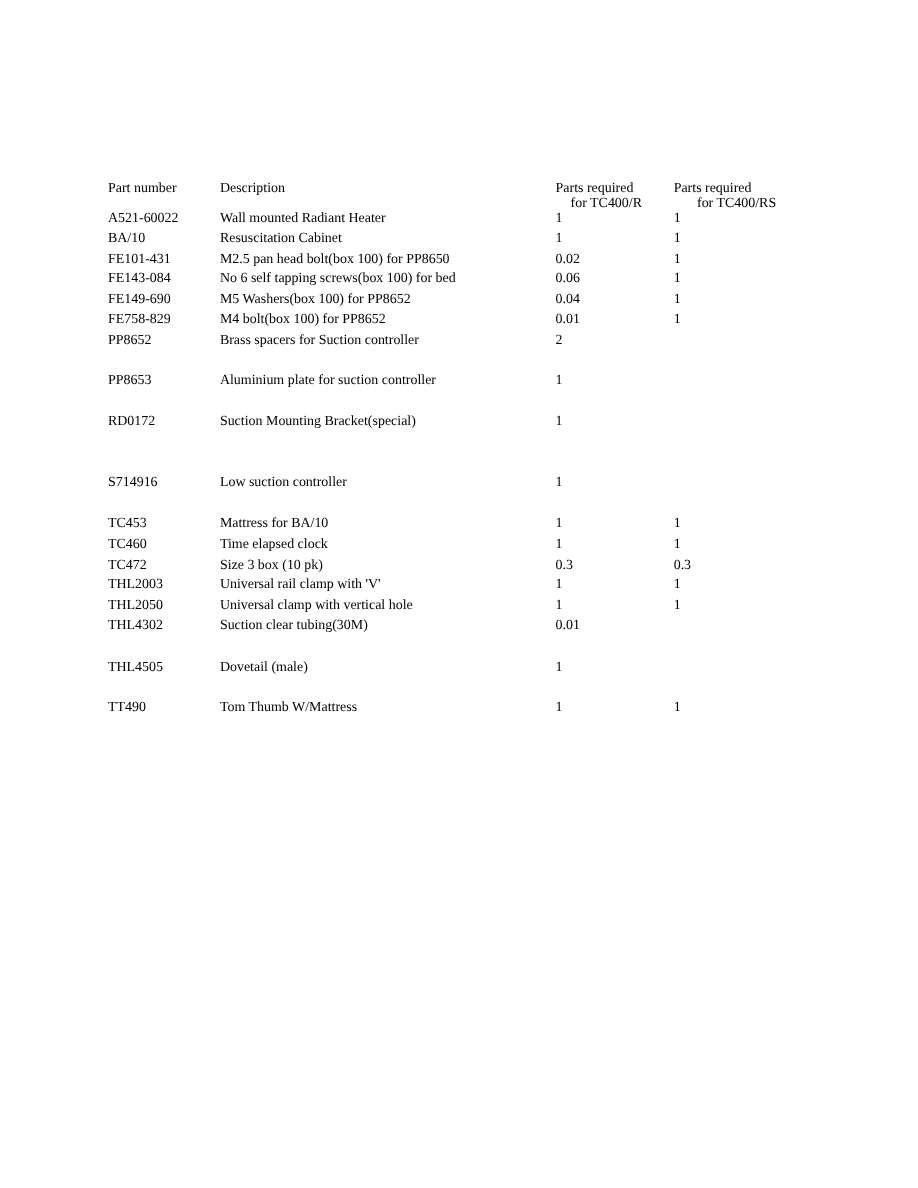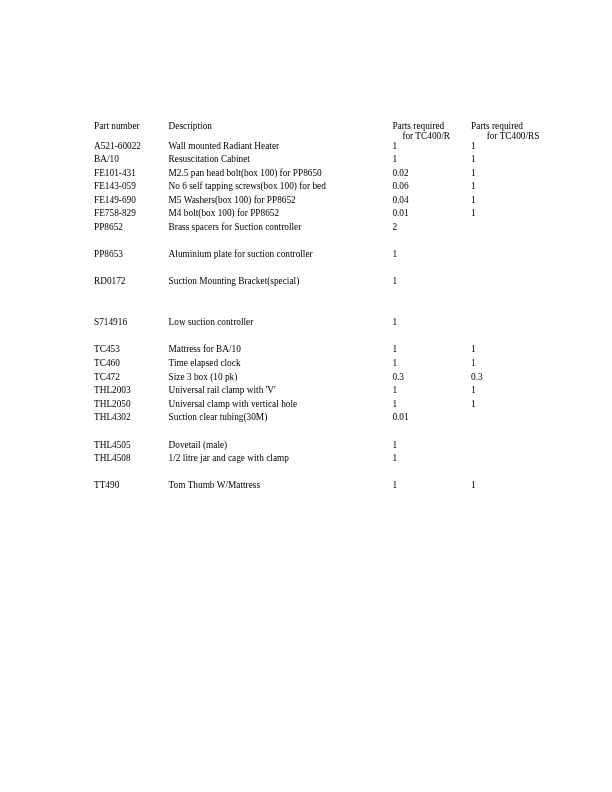--- a/index.html
+++ b/index.html
@@ -25,21 +25,20 @@
     position: absolute;
     left: 72px;
     top: 122px;
     width: 460px;
   }
   table.parts {
     border-collapse: collapse;
     width: 460px;
     font-size: 9.3px;
     line-height: 1.0;
-    margin-left: 22px;
   }
   table.parts td, table.parts th {
     padding: 0;
     vertical-align: top;
     text-align: left;
     font-weight: normal;
   }
   thead th {
     font-size: 9.3px;
     line-height: 1.05;
@@ -108,21 +107,21 @@
             <td>1</td>
             <td>1</td>
           </tr>
           <tr>
             <td>FE101-431</td>
             <td>M2.5 pan head bolt(box 100) for PP8650</td>
             <td>0.02</td>
             <td>1</td>
           </tr>
           <tr>
-            <td>FE143-059</td>
+            <td>FE143-084</td>
             <td>No 6 self tapping screws(box 100) for bed</td>
             <td>0.06</td>
             <td>1</td>
           </tr>
           <tr>
             <td>FE149-690</td>
             <td>M5 Washers(box 100) for PP8652</td>
             <td>0.04</td>
             <td>1</td>
           </tr>
@@ -224,26 +223,20 @@
           </tr>
           <tr class="gap">
             <td>&nbsp;</td>
             <td></td>
             <td></td>
             <td></td>
           </tr>
           <tr>
             <td>THL4505</td>
             <td>Dovetail (male)</td>
-            <td>1</td>
-            <td></td>
-          </tr>
-          <tr>
-            <td>THL4508</td>
-            <td>1/2 litre jar and cage with clamp</td>
             <td>1</td>
             <td></td>
           </tr>
           <tr class="gap">
             <td>&nbsp;</td>
             <td></td>
             <td></td>
             <td></td>
           </tr>
           <tr>

